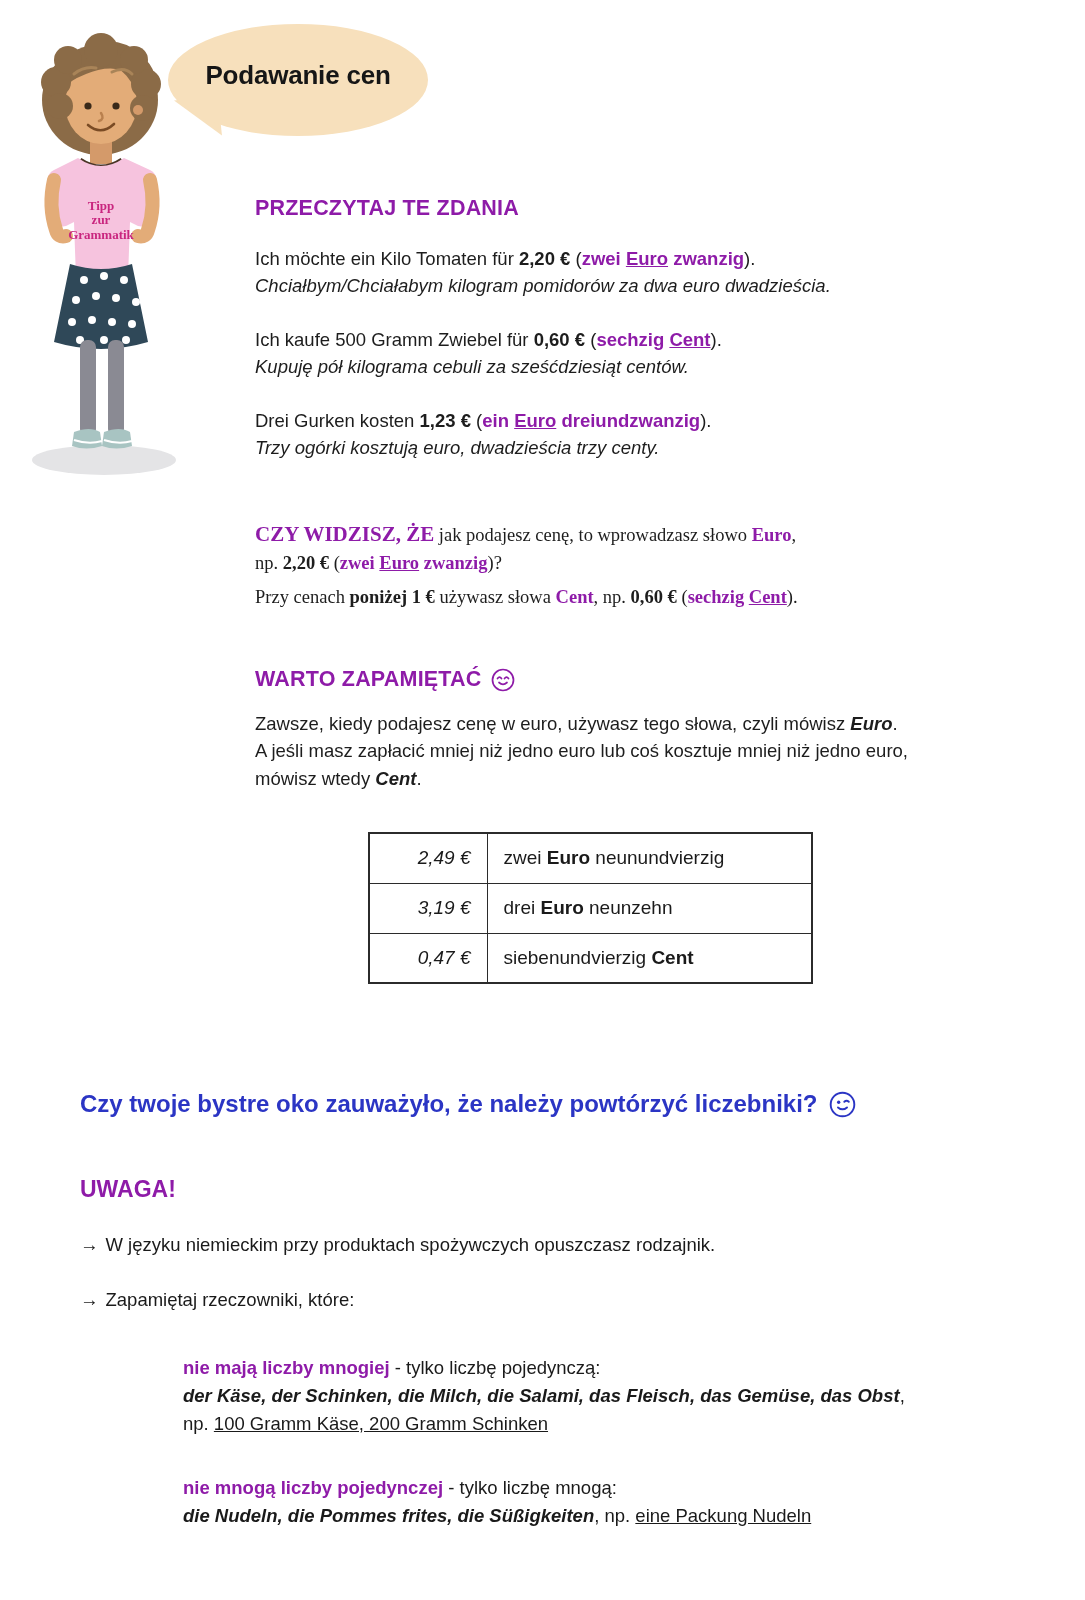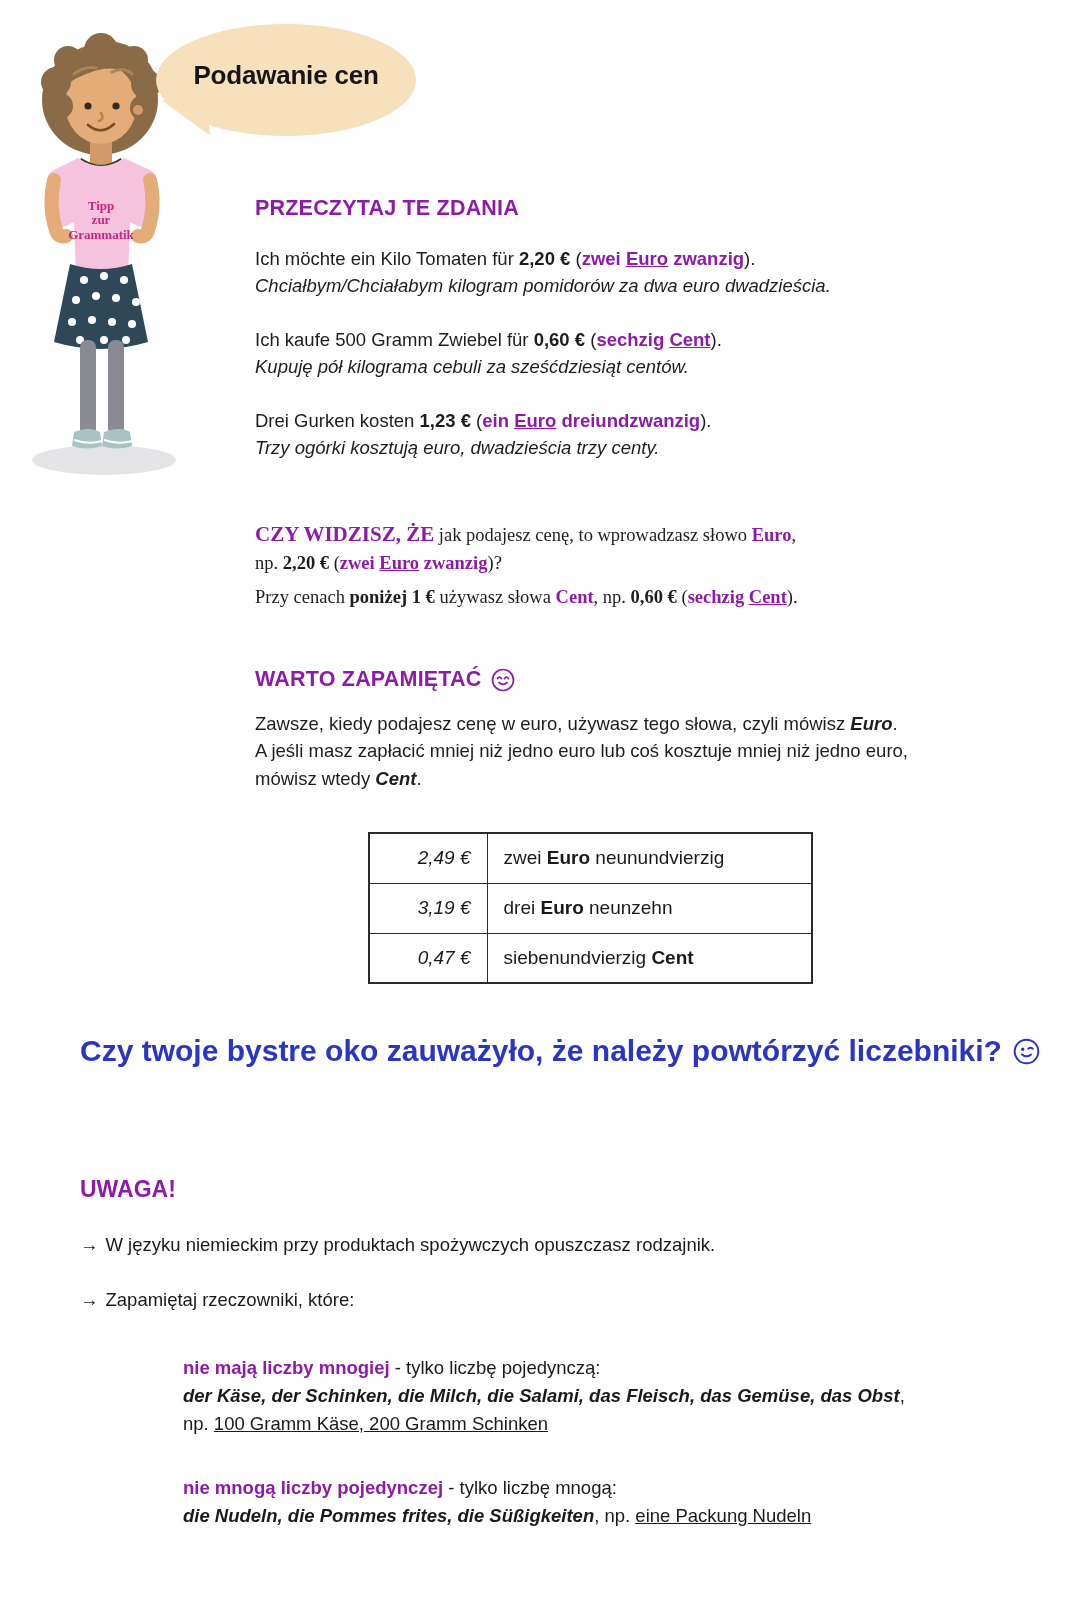--- a/index.html
+++ b/index.html
@@ -18,21 +18,21 @@
   
   #mascot {
     position: absolute;
     left: 12px; top: 28px;
     width: 180px; height: 450px;
   }
 
   
   #bubble-wrap {
     position: absolute;
-    left: 156px; top: 24px;
+    left: 168px; top: 24px;
     width: 260px; height: 112px;
   }
   #bubble {
     position: absolute; inset: 0;
     background: #F7E0BC;
     border-radius: 50% / 50%;
   }
   #bubble-tail {
     position: absolute;
     left: 8px; top: 74px;
@@ -109,25 +109,25 @@
     text-align: right;
     width: 118px;
     white-space: nowrap;
     font-style: italic;
   }
   #price-table td.word { width: 325px; }
 
   
   #blue-q {
     position: absolute;
-    left: 80px; top: 1034px;
+    left: 80px; top: 1090px;
     width: 960px;
     color: #2B35C4;
     font-weight: bold;
-    font-size: 30px;
+    font-size: 24px;
     display: flex; align-items: center; gap: 11px;
     white-space: nowrap;
   }
 
   
   #uwaga {
     position: absolute;
     left: 80px; top: 1172px;
     width: 960px;
     font-size: 18.5px;

